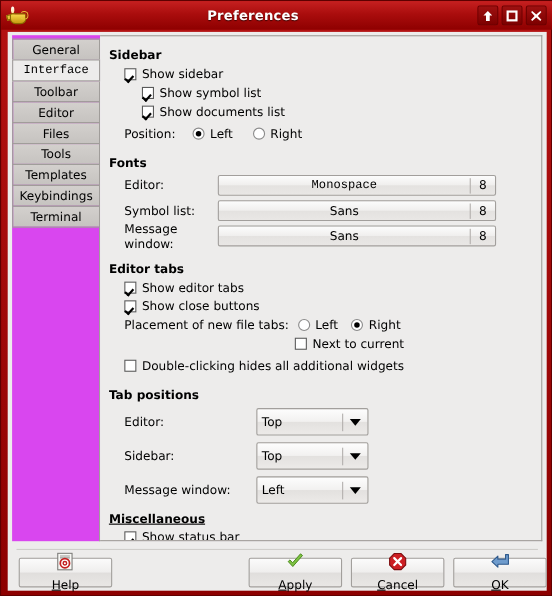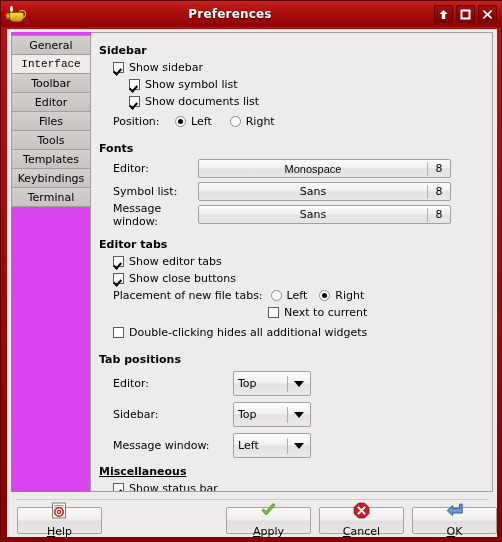--- a/index.html
+++ b/index.html
@@ -179,36 +179,36 @@
     width: 253px; height: 19px;
     box-sizing: border-box;
     background: linear-gradient(to bottom, #fcfcfc 0%, #f0efee 48%, #e4e2e0 52%, #e9e7e5 100%);
     border: 1px solid #a29f9c;
     border-radius: 2px;
     display: flex; align-items: center;
     font-size: 11px;
   }
   .fontbtn .fname {
     flex: 1; text-align: center;
-    font-family: Liberation Sans, sans-serif;
+    font-family: Liberation Mono, monospace;
     font-size: 11px;
   }
   .fontbtn .fname.sans {
     font-family: "DejaVu Sans", "Liberation Sans", sans-serif;
   }
   .fontbtn .sep {
     width: 1px; height: 14px; background: #b3b0ad; flex: none;
   }
   .fontbtn .fsize {
     width: 22px; text-align: center; flex: none; font-size: 11px;
   }
 
   
   .combo {
-    width: 78px; height: 25px;
+    width: 102px; height: 25px;
     box-sizing: border-box;
     background: linear-gradient(to bottom, #fdfdfd 0%, #f2f1f0 48%, #e3e1df 52%, #eceaE8 100%);
     border: 1px solid #a29f9c;
     border-radius: 2px;
     display: flex; align-items: center;
     padding: 0 4px;
     font-size: 11px;
   }
   .combo .ctext { flex: 1; }
   .combo .csep { width: 1px; height: 16px; background: #b3b0ad; margin: 0 6px 0 2px; }

